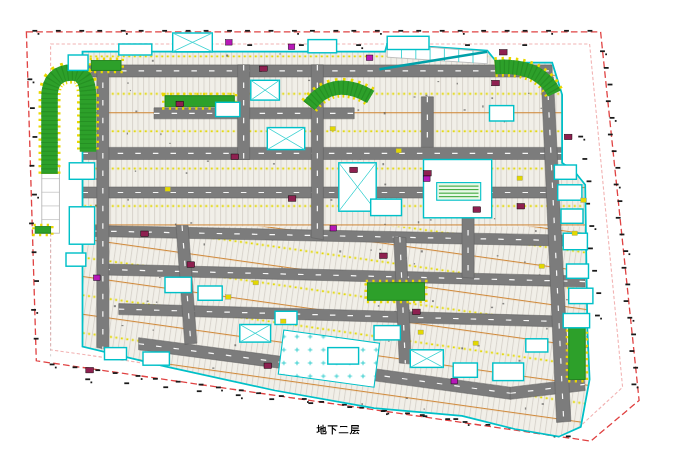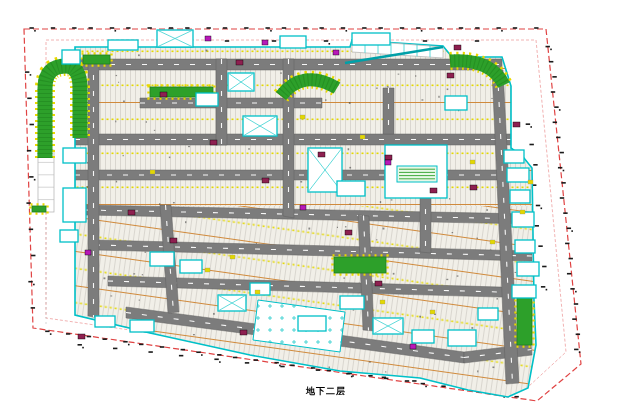--- a/index.html
+++ b/index.html
@@ -1,19 +1,19 @@
 <!DOCTYPE html>
 <html><head>
 <meta charset="utf-8">
 <style>
   html,body{margin:0;padding:0;background:#fff;}
   .stage{position:relative;width:627px;height:415px;background:#fff;overflow:hidden;
          font-family:"DejaVu Sans","Liberation Sans",sans-serif;}
   .stage svg{position:absolute;left:0;top:0;}
-  .floor-label{position:absolute;left:288px;top:385px;width:76px;text-align:center;
+  .floor-label{position:absolute;left:288px;top:385px;width:76px;text-align:left;
                font-size:9px;font-weight:bold;color:#000;letter-spacing:1px;}
 </style>
 </head>
 <body>
 
 <div class="stage">
   <svg id="plan" width="627" height="415" viewBox="0 0 627 415" xmlns="http://www.w3.org/2000/svg">
       <defs>
         <pattern id="stalls" width="5" height="34" patternUnits="userSpaceOnUse">
           <rect x="0" y="0" width="5" height="34" fill="#f1efe8"></rect>

